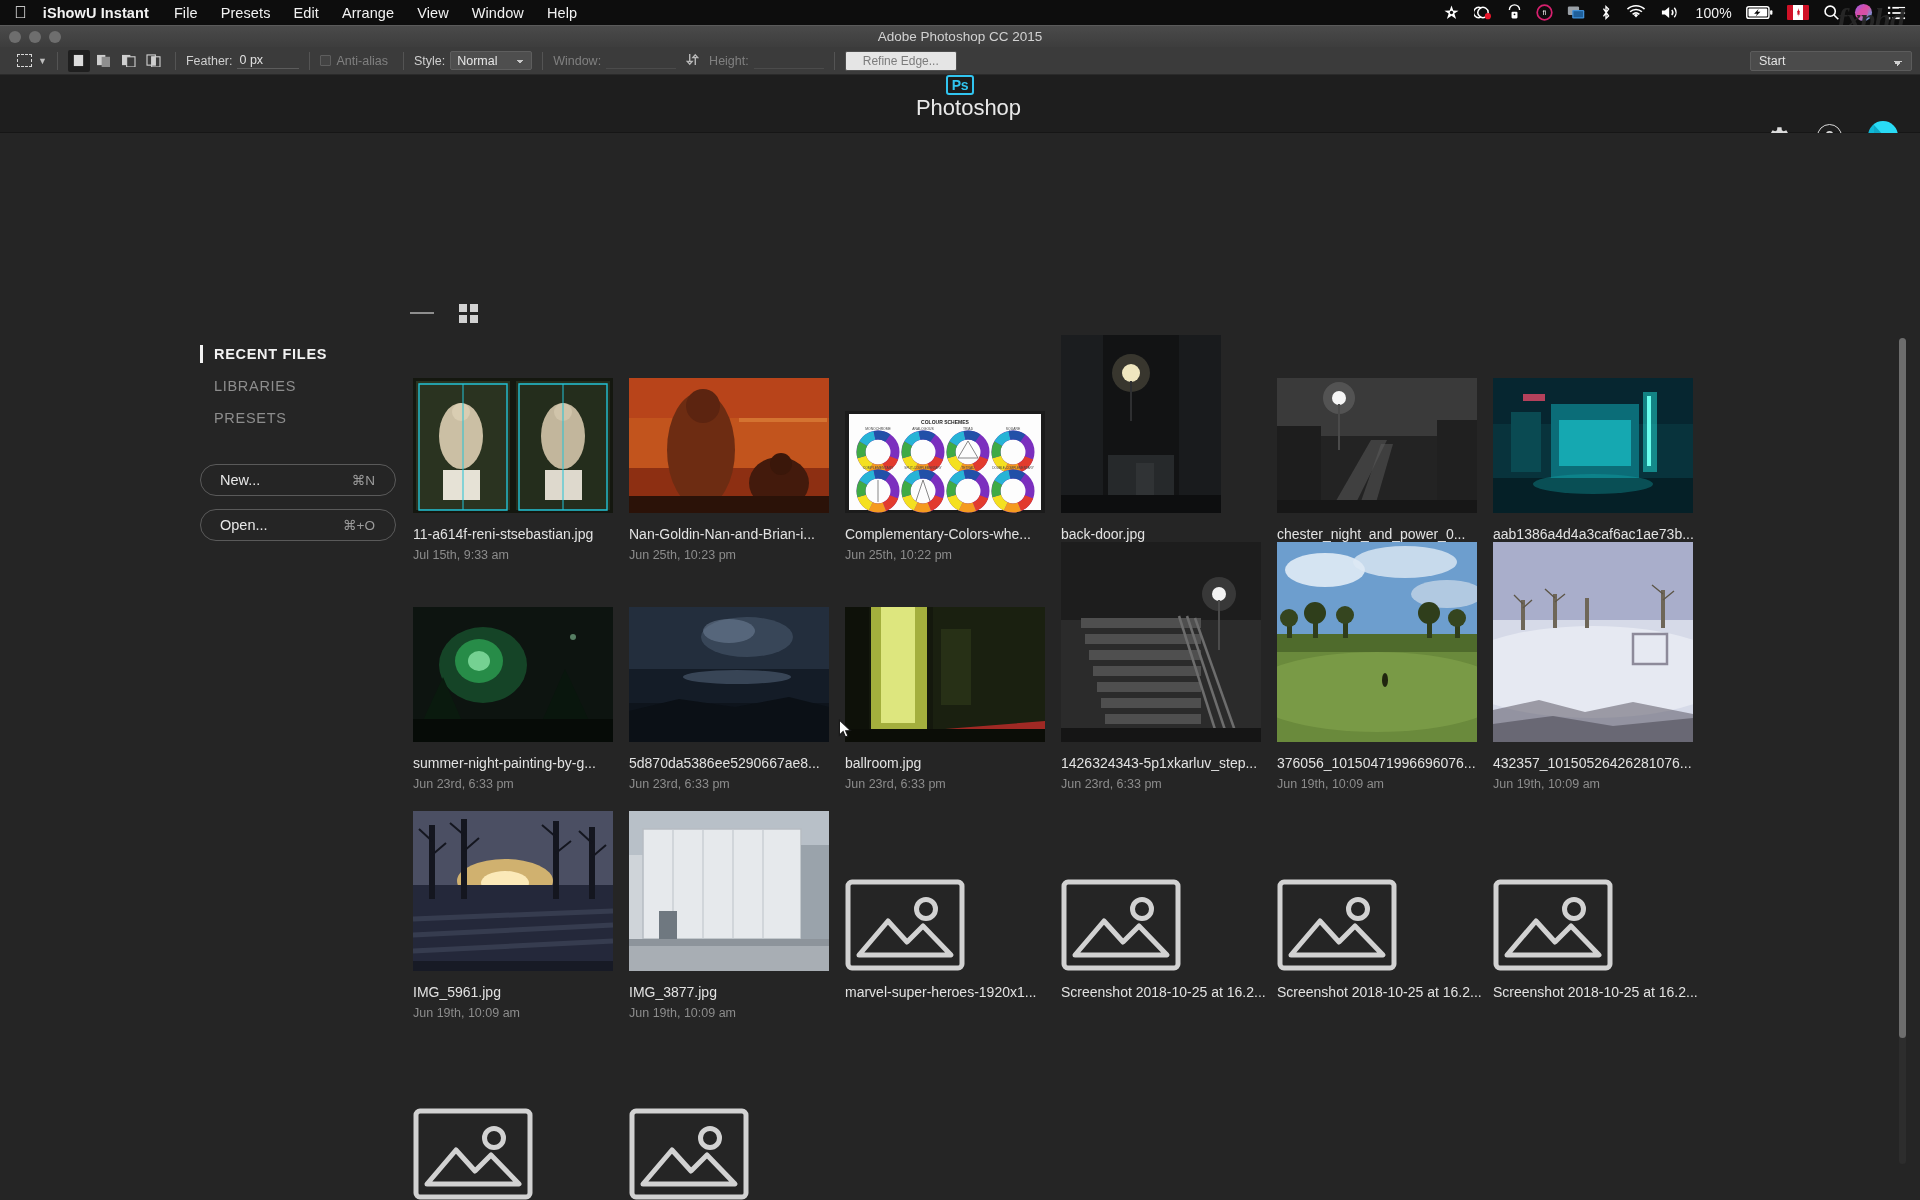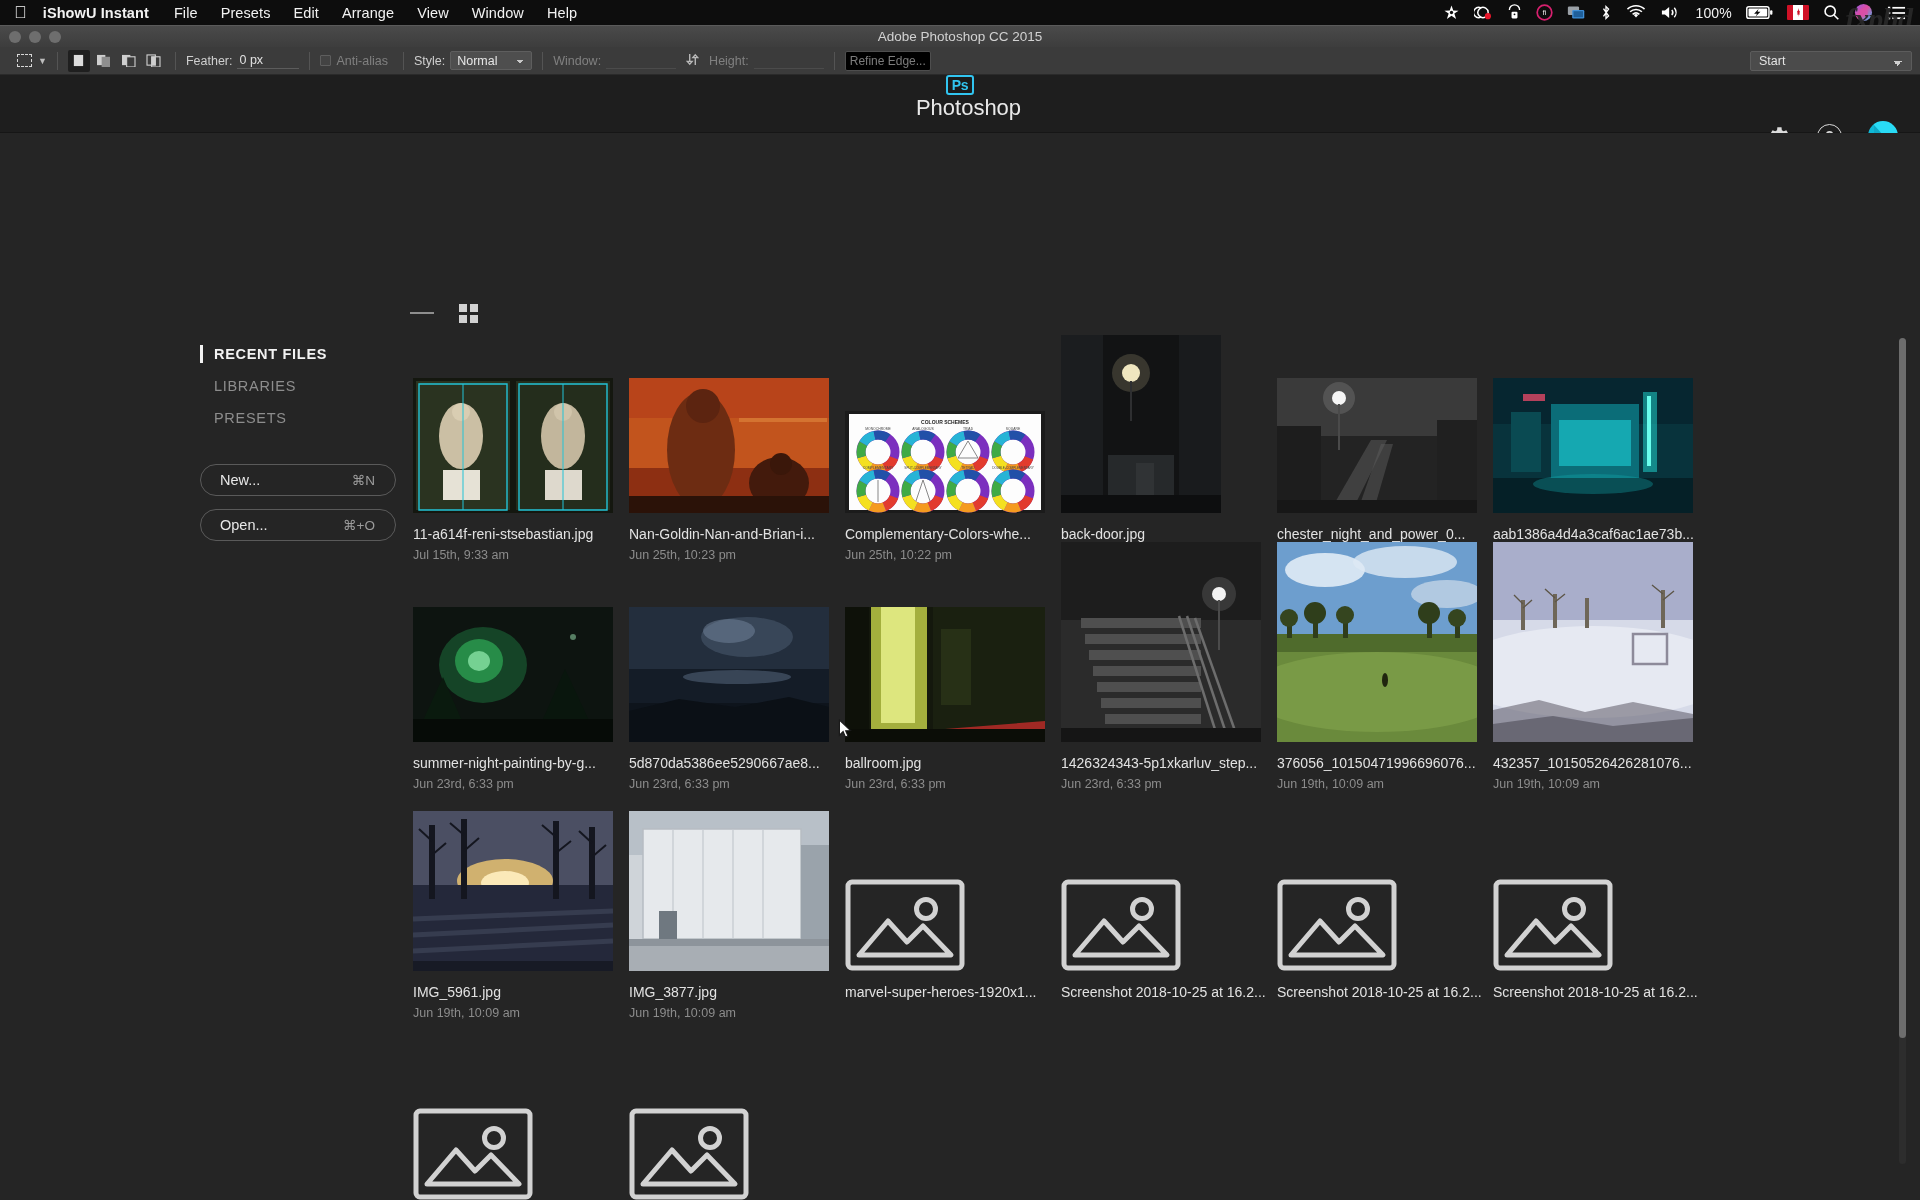--- a/index.html
+++ b/index.html
@@ -85,21 +85,21 @@
     font-family: inherit;
     -webkit-appearance:none; appearance:none;
     background-image: linear-gradient(45deg,transparent 50%,#c8c8c8 50%),linear-gradient(135deg,#c8c8c8 50%,transparent 50%);
     background-position: calc(100% - 11px) 8px, calc(100% - 7px) 8px;
     background-size: 4px 4px, 4px 4px; background-repeat: no-repeat;
   }
   .chk { width:11px;height:11px;border:1px solid #5e5e5e;background:#434343;border-radius:1px;margin-right:5px;}
   .swap-ico { color:#b9b9b9; font-size:14px; margin:0 10px; }
   .refine-btn {
     border:1px solid #4e4e4e; border-radius:2px; color:#7c7c7c;
-    font-size:12px; padding:2px 4px; background:#000000;
+    font-size:12px; padding:2px 17px; background:#e5e5e5;
   }
   .start-select {
     margin-left:auto; width: 162px; height: 20px;
     background:#4b4b4b; border:1px solid #5c5c5c; border-radius:2px;
     color:#e4e4e4; font-size:12.5px; padding:0 18px 0 8px;
     font-family: inherit;
     -webkit-appearance:none;appearance:none;
     background-image: linear-gradient(45deg,transparent 50%,#d0d0d0 50%),linear-gradient(135deg,#d0d0d0 50%,transparent 50%);
     background-position: calc(100% - 13px) 9px, calc(100% - 9px) 9px;
     background-size: 5px 5px,5px 5px;background-repeat:no-repeat;
@@ -185,21 +185,21 @@
     position:absolute; right: 14px; top: 205px; width: 7px; height: 826px;
     background:#2d2d2d; border-radius:4px;
   }
   .scroll-thumb { width:7px; height:700px; background:#6d6d6d; border-radius:4px; }
 
   
   .cursor { position:absolute; left: 838px; top: 586px; width:14px;height:20px; }
 
   
   .watermark{
-    position:absolute; right: 8px; top: 2px; font-size:30px; font-weight:bold;
+    position:absolute; right: 16px; top: 2px; font-size:30px; font-weight:bold;
     color: rgba(40,40,40,.95); font-style:italic; letter-spacing:-1px;
     font-family:"Liberation Serif", serif; pointer-events:none;
   }
 </style>
 </head>
 <body>
 
 <div class="macbar">
   <span class="apple-logo"></span>
   <span class="macbar-item bold">iShowU Instant</span>

